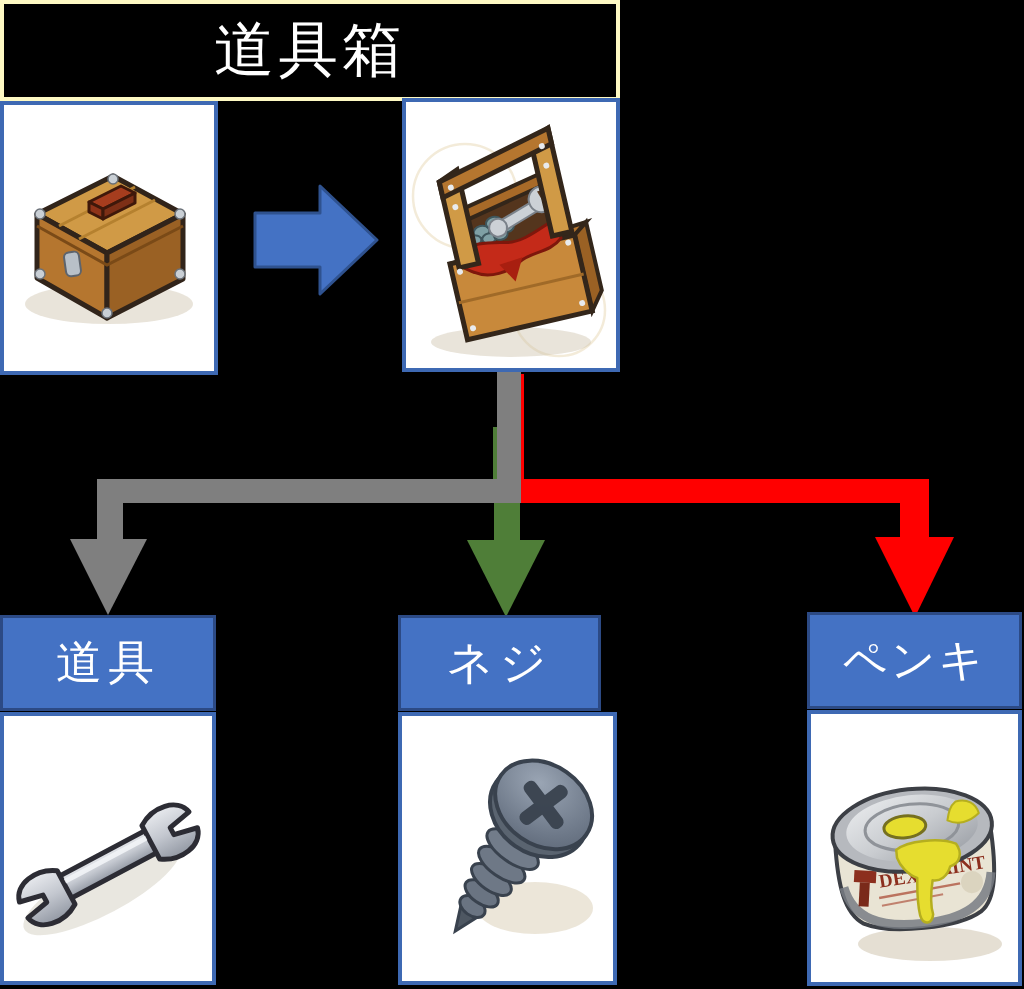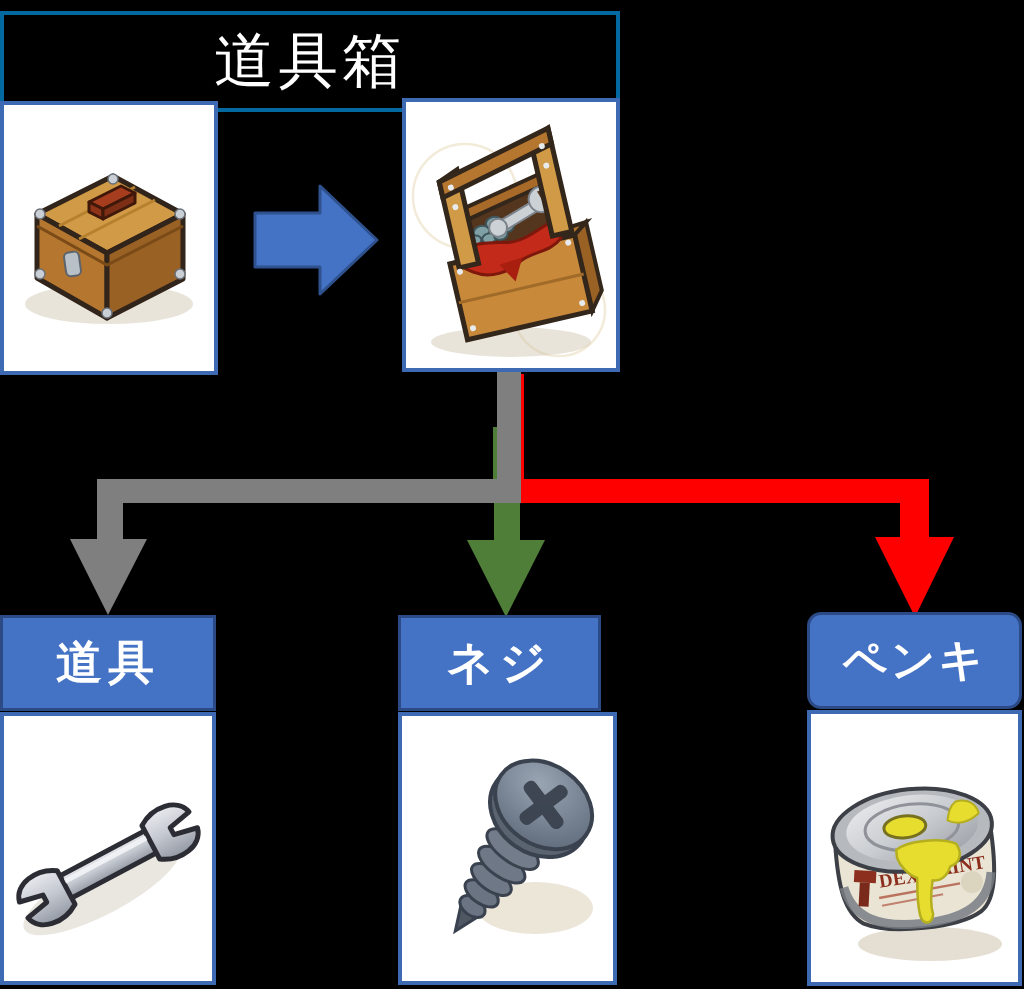--- a/index.html
+++ b/index.html
@@ -1,40 +1,40 @@
 <!DOCTYPE html>
 <html><head>
 <meta charset="utf-8">
 <style>
   html,body{margin:0;padding:0;background:#000;}
   body{width:1024px;height:989px;overflow:hidden;font-family:"Liberation Sans",sans-serif;}
   .stage{position:relative;width:1024px;height:989px;background:#000;}
   .abs{position:absolute;box-sizing:border-box;}
   .title-box{
-    left:0;top:11px;width:620px;height:101px;
-    background:#000;border:4px solid #0369a1;
+    left:0;top:0;width:620px;height:101px;
+    background:#000;border:4px solid #fef9c3;
     color:#fff;display:flex;align-items:center;justify-content:center;
     font-size:60px;letter-spacing:4px;font-weight:400;
   }
   .img-box{
     background:#fff;border:4px solid #3e69b3;
     display:flex;align-items:center;justify-content:center;
   }
   #closed-box{left:0;top:101px;width:218px;height:274px;}
   #open-box{left:402px;top:98px;width:218px;height:274px;}
   .branch-header{
     background:#4472c4;border:3px solid #2c4a85;color:#fff;
     display:flex;align-items:center;justify-content:center;
-    font-size:46px;letter-spacing:6px;font-weight:700;
+    font-size:46px;letter-spacing:6px;font-weight:400;
   }
   #tools-header{left:0;top:615px;width:216px;height:96px;}
   #tools-box{left:0;top:712px;width:216px;height:273px;}
   #screws-header{left:398px;top:615px;width:203px;height:96px;}
   #screws-box{left:398px;top:712px;width:219px;height:273px;}
-  #paint-header{left:807px;top:612px;width:215px;height:97px;letter-spacing:3px;font-size:44px;border-radius:14px;}
+  #paint-header{left:807px;top:612px;width:215px;height:97px;letter-spacing:3px;font-size:44px;}
   #paint-box{left:807px;top:710px;width:215px;height:276px;}
   #connectors{left:0;top:0;pointer-events:none;}
   #transform-arrow{left:252px;top:183px;}
   svg{display:block;}
 </style>
 </head>
 <body>
 
 <div class="stage">
 

